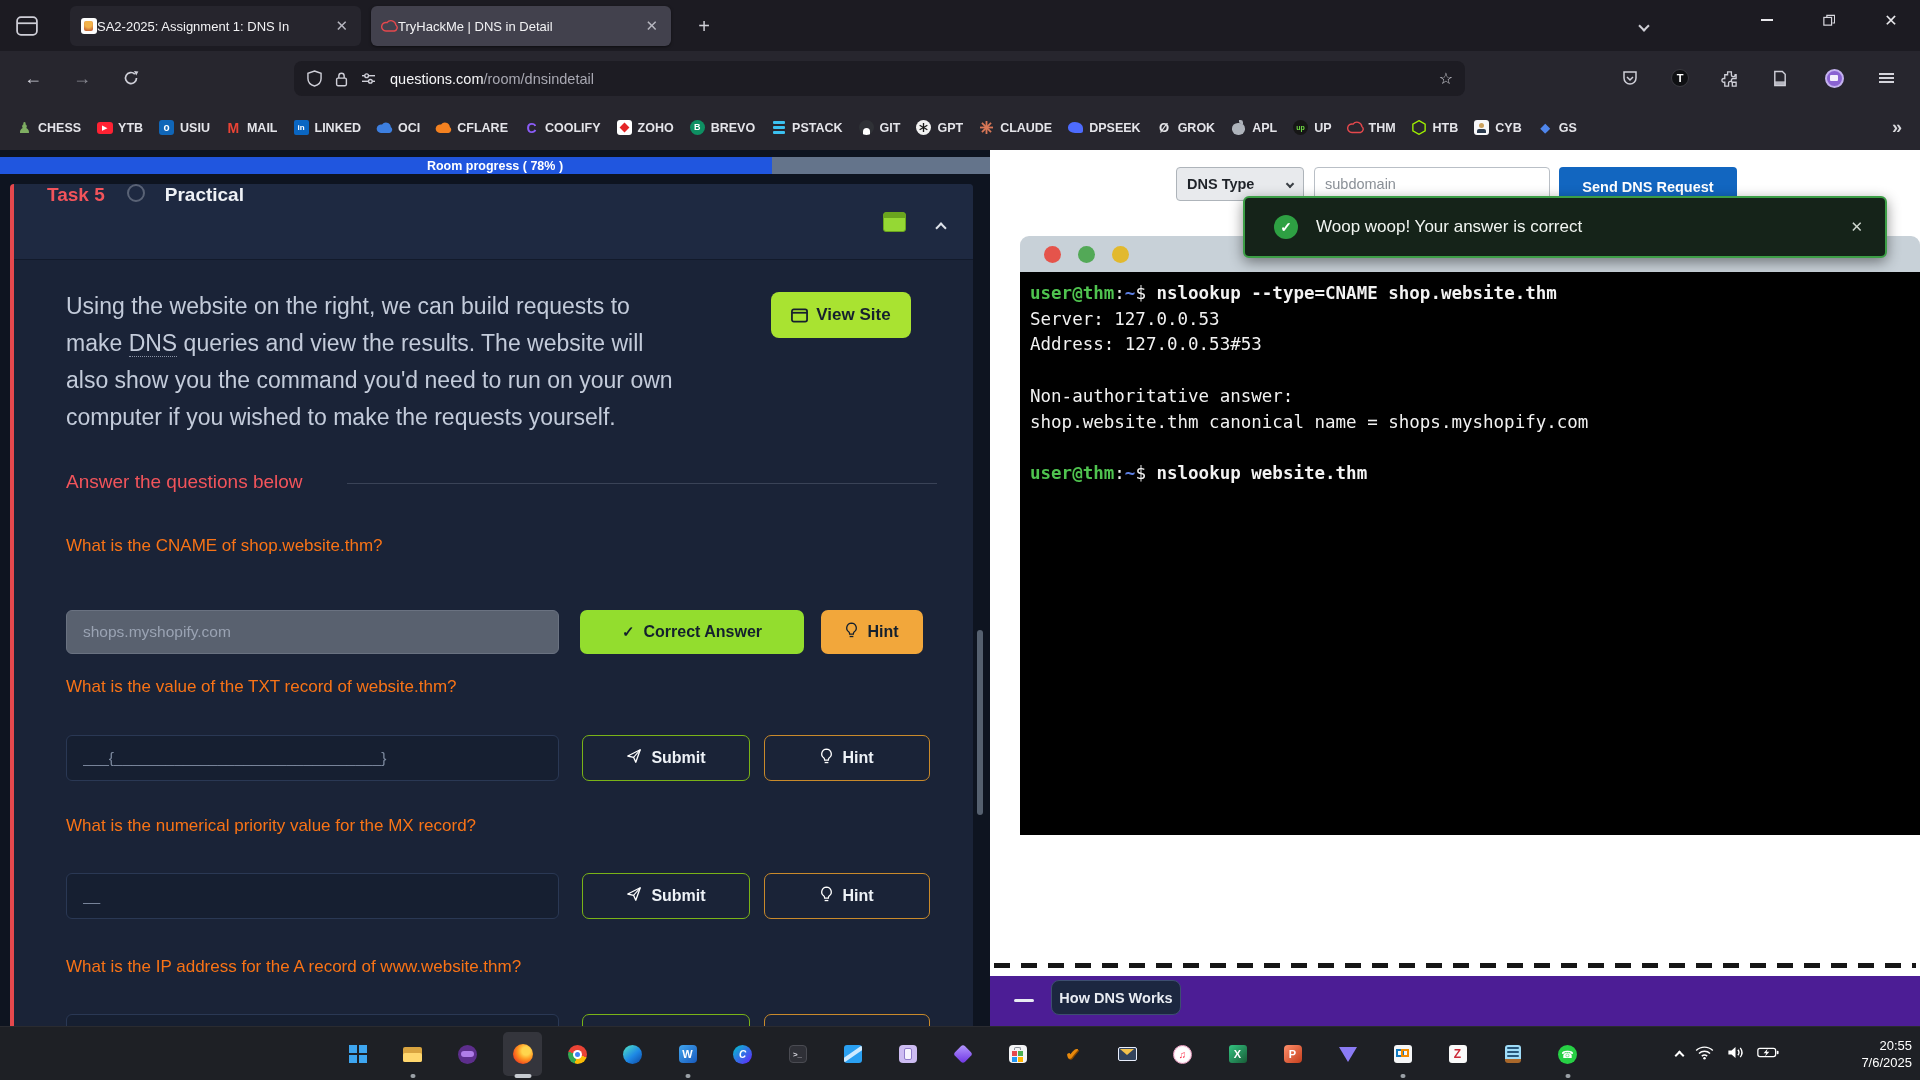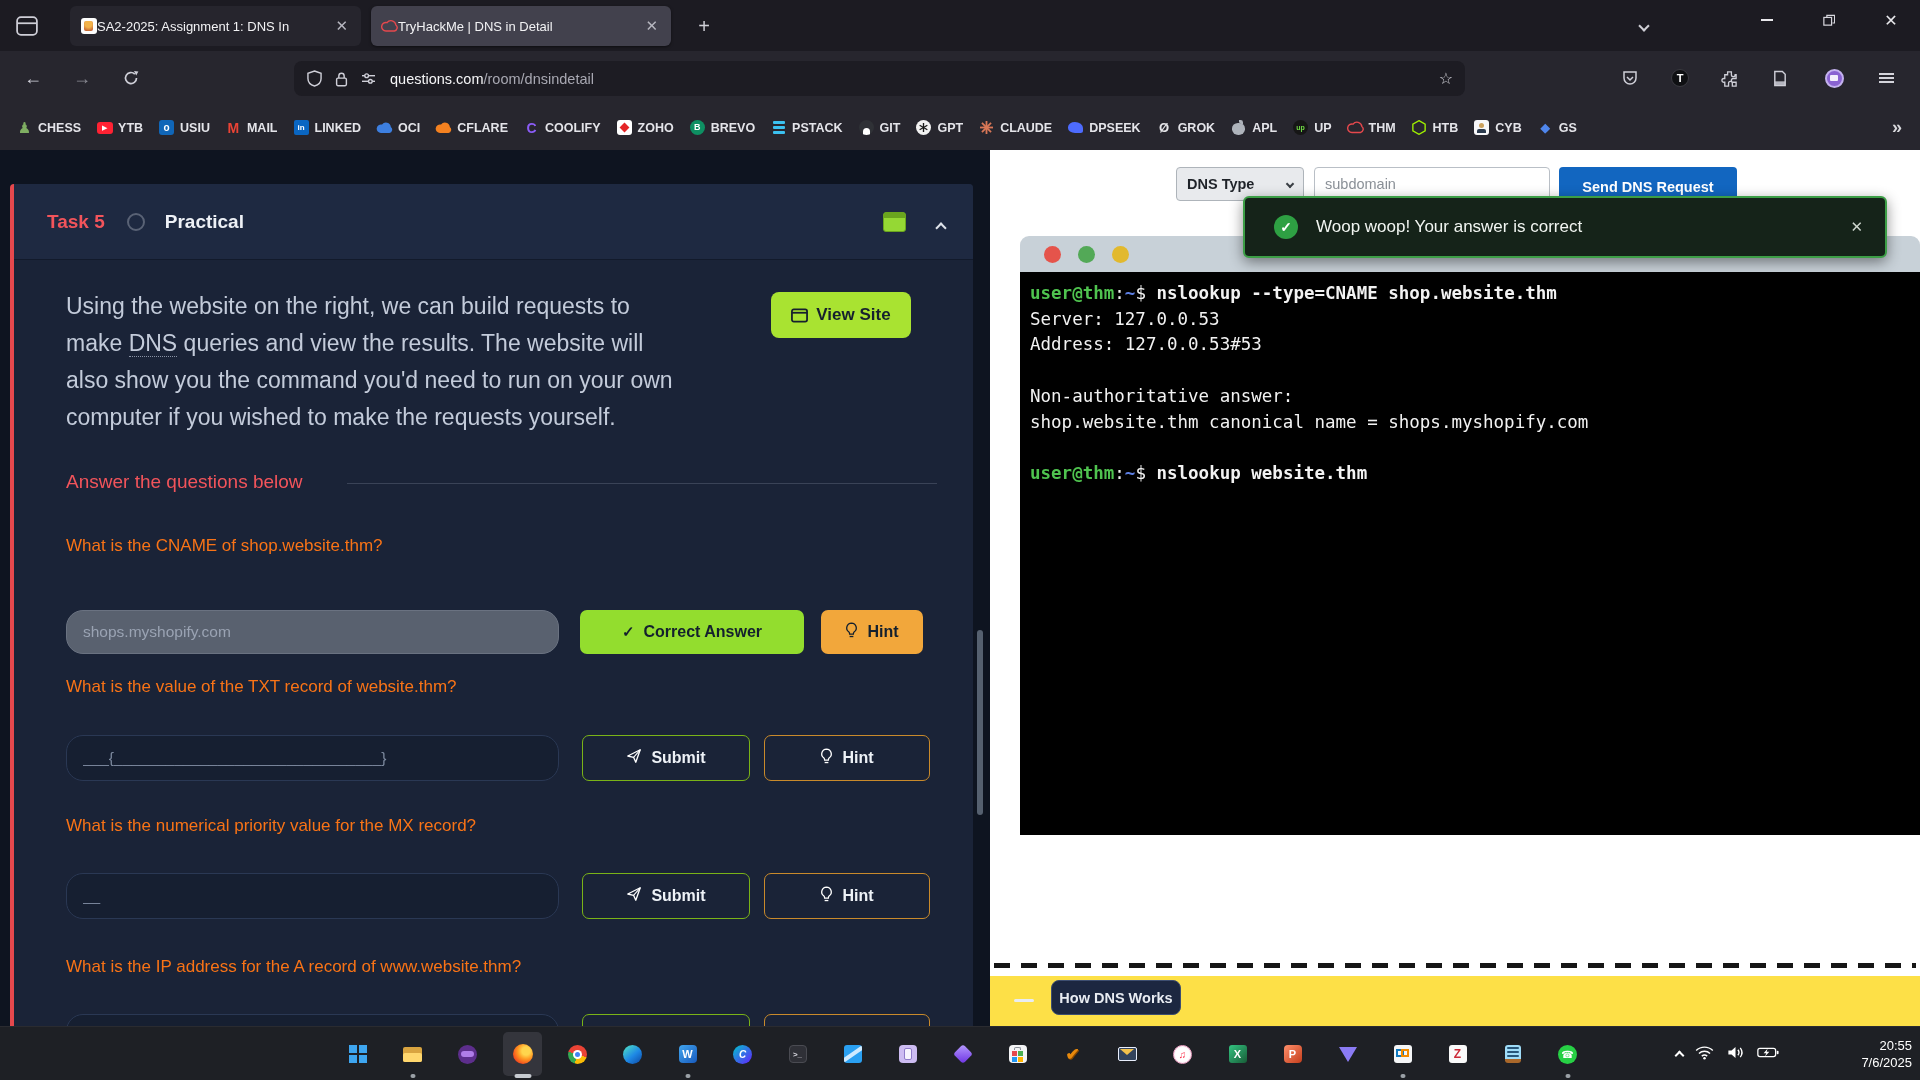--- a/index.html
+++ b/index.html
@@ -42,37 +42,37 @@
 
   
   .content { position:absolute; left:0; top:150px; width:1920px; height:876px; background:#0e1420; }
 
   
   .progress { position:absolute; left:0; top:7px; width:990px; height:17px; background:#64748b; }
   .progress .fill { position:absolute; left:0; top:0; bottom:0; background:#2056df; }
   .progress .lbl { position:absolute; inset:0; display:flex; align-items:center; justify-content:center; color:#fff; font-size:12.5px; font-weight:700; }
 
   .card { position:absolute; left:10px; top:34px; width:963px; height:842px; background:#1a2337; border-left:4px solid #e5484d; overflow:hidden; border-radius:4px 4px 0 0; }
-  .card-h { position:absolute; left:0; top:0; right:0; height:76px; background:#1e2941; border-bottom:1px solid #121a2b; display:flex; align-items:center; padding-left:33px; }
+  .card-h { position:absolute; left:0; top:0; right:0; height:76px; background:#1e2941; border-bottom:1px solid #121a2b; display:flex; padding-left:33px; }
   .task-num { color:#f2545b; font-size:19px; font-weight:700; }
   .task-circle { width:18px; height:18px; border:2px solid #596275; border-radius:50%; margin-left:22px; }
   .task-title { color:#eef1f6; font-size:19px; font-weight:700; margin-left:20px; }
   .card-h .winico { position:absolute; left:869px; top:28px; }
   .card-h .collapse { position:absolute; left:923px; top:34px; }
 
   .para { position:absolute; left:52px; top:104px; width:625px; color:#c3cbda; font-size:23px; line-height:37px; }
   .para .dns-term { border-bottom:1px dotted #8a93a6; }
   .viewsite { position:absolute; left:757px; top:108px; width:140px; height:46px; background:#a9e331; border-radius:8px; display:flex; align-items:center; justify-content:center; gap:8px; color:#16202e; font-size:17px; font-weight:700; }
 
   .ans-head { position:absolute; left:52px; top:287px; color:#f2545b; font-size:19px; font-weight:500; }
   .ans-rule { position:absolute; left:333px; right:36px; top:299px; height:1px; background:#3a4357; }
 
   .q-label { position:absolute; left:52px; color:#f97316; font-size:17px; }
   .q-row { position:absolute; left:52px; }
-  .q-input { position:absolute; top:0; left:0; width:493px; border-radius:17px; font-size:15.5px; padding:6px 16px; outline:none; font-family:"Liberation Sans",sans-serif; }
+  .q-input { position:absolute; top:0; left:0; width:493px; border-radius:6px; font-size:15.5px; padding:6px 16px; outline:none; font-family:"Liberation Sans",sans-serif; }
   .q-input.filled { background:#59616f; border:1px solid #6a7281; color:#9aa3b3; }
   .q-input.empty { background:#161f31; border:1px solid #2a3854; color:#cdd5e4; }
   .q-input.empty::placeholder { color:#7e8ba0; }
   .btn { position:absolute; top:0; display:flex; align-items:center; justify-content:center; gap:9px; border-radius:7px; font-size:16px; font-weight:600; }
   .btn-green-solid { background:#93dd2e; color:#14202e; }
   .btn-orange-solid { background:#f2a73b; color:#14202e; }
   .btn-green-out { background:transparent; border:1.5px solid #7ab317; color:#eef2f7; }
   .btn-orange-out { background:transparent; border:1.5px solid #c98a2b; color:#eef2f7; }
 
   .scrollthumb { position:absolute; left:977px; top:480px; width:6px; height:185px; background:#55606f; border-radius:3px; }
@@ -93,21 +93,21 @@
   .term { position:absolute; left:30px; top:86px; width:900px; }
   .term-bar { height:36px; background:#c8d1d8; border-radius:9px 9px 0 0; display:flex; align-items:center; gap:17px; padding-left:24px; }
   .term-dot { width:17px; height:17px; border-radius:50%; }
   .term-body { height:563px; background:#000; padding:9px 10px; font-family:"DejaVu Sans Mono", monospace; font-size:17.5px; line-height:25.7px; color:#f2f2f2; white-space:pre; }
   .t-user { color:#4fc34f; font-weight:700; }
   .t-path { color:#5d7fe3; font-weight:700; }
   .t-cmd { color:#f2f2f2; font-weight:700; }
 
   .dashline { position:absolute; left:4px; top:813px; width:922px; height:5px;
     background:repeating-linear-gradient(90deg,#161616 0 16px,transparent 16px 27px); }
-  .rfooter { position:absolute; left:0; top:826px; width:930px; height:50px; background:#fde047; }
+  .rfooter { position:absolute; left:0; top:826px; width:930px; height:50px; background:#4c1d95; }
   .rfooter .dash { position:absolute; left:24px; top:23px; width:20px; height:3px; background:#e8ecf2; border-radius:2px; }
   .howdns { position:absolute; left:61px; top:4px; width:130px; height:35px; background:#1c2740; border:1px solid #3d4e70; border-radius:8px; display:flex; align-items:center; justify-content:center; color:#e8ecf2; font-size:14.5px; font-weight:600; }
 
   
   .taskbar { position:absolute; left:0; top:1026px; width:1920px; height:54px; background:#1e2025; border-top:1px solid #2a2b30; }
   .tb-icons { position:absolute; left:330px; top:0; height:54px; display:flex; }
   .tb-slot { width:55px; height:54px; display:flex; align-items:center; justify-content:center; position:relative; }
   .tb-slot.active { }
   .tb-slot.active::before { content:""; position:absolute; left:8px; top:5px; right:8px; bottom:5px; background:#34353c; border-radius:5px; }
   .tb-slot > .art { position:relative; z-index:1; display:flex; align-items:center; justify-content:center; }
@@ -399,20 +399,24 @@
             <span style="color:#4f86ec;font-size:13px;line-height:1">◆</span>
           </span>
           <span class="bm-label">GS</span>
         </span>
       </span>
     <span class="bm-more">»</span>
   </div>
 
   <div class="content">
 
+    <div class="progress">
+      <div class="fill" id="prog-fill" style="width: 78%;"></div>
+      <div class="lbl">Room progress ( 78% )</div>
+    </div>
 
     <div class="card">
       <div class="card-h">
         <span class="task-num">Task 5</span>
         <span class="task-circle"></span>
         <span class="task-title">Practical</span>
         <span class="winico">
           <span style="display:block;width:23px;height:20px;background:#95d834;border-radius:3px;border:1.5px solid #6aa51e">
               <i style="height:5px;background:#6aa51e;border-radius:1px 1px 0 0"></i>
             </span>

